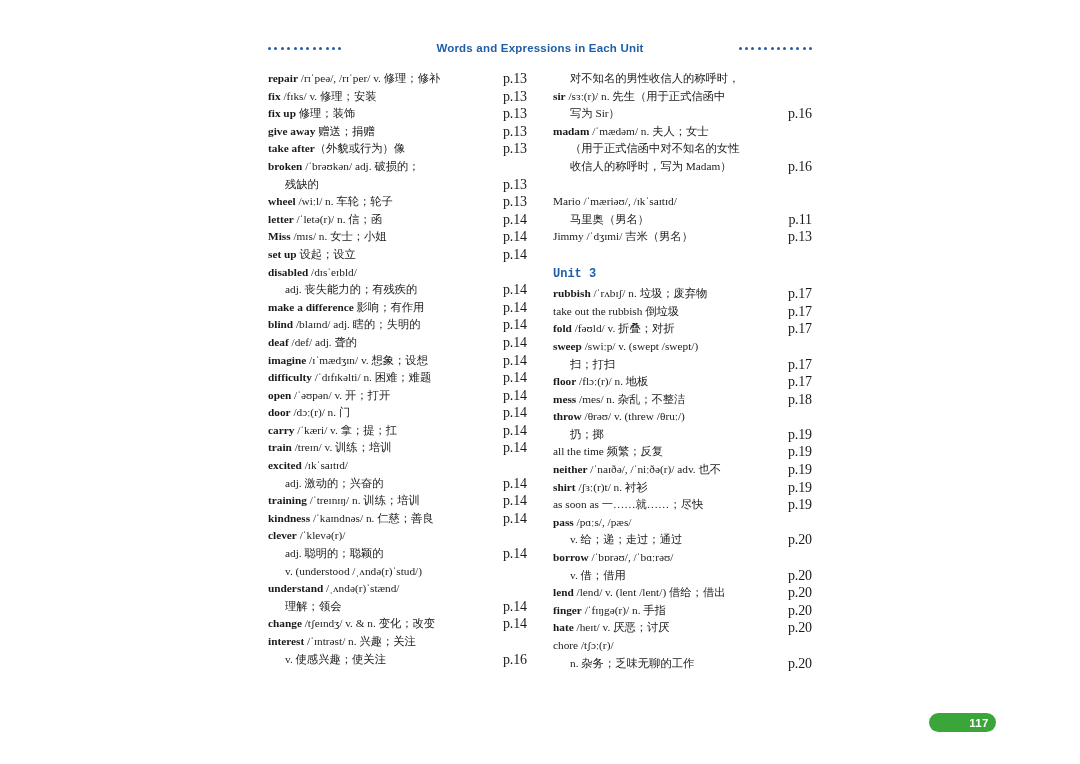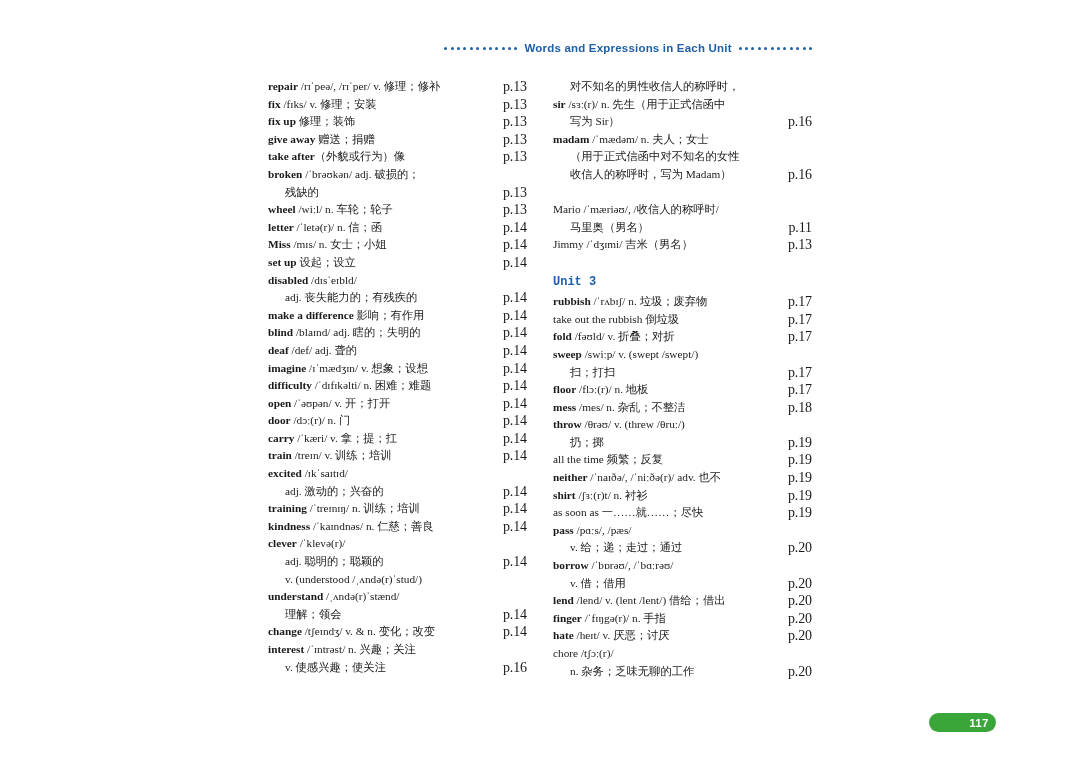--- a/index.html
+++ b/index.html
@@ -24,24 +24,24 @@
     position: absolute;
     left: 268px;
     top: 38px;
     width: 544px;
     height: 690px;
   }
   
   .header {
     display: flex;
     align-items: center;
-    justify-content: flex-end;
+    justify-content: space-between;
     gap: 4px;
     height: 20px;
-    margin-bottom: 20px;
+    margin-bottom: 12px;
   }
   .header-title {
     font-family: "Liberation Sans", sans-serif;
     font-weight: bold;
     font-size: 11.5px;
     color: #1f5fa8;
     letter-spacing: 0.2px;
     white-space: nowrap;
   }
   .dots {
@@ -194,21 +194,21 @@
           <div class="entry indent1"><span class="txt">v. 使感兴趣；使关注</span><span class="pg">p.16</span></div>
         </div>
       <div class="col" id="col-1">
           <div class="entry indent1"><span class="txt">对不知名的男性收信人的称呼时，</span></div>
           <div class="entry"><span class="txt"><span class="hw">sir</span> /sɜː(r)/ n. 先生（用于正式信函中</span></div>
           <div class="entry indent1"><span class="txt">写为 Sir）</span><span class="pg">p.16</span></div>
           <div class="entry"><span class="txt"><span class="hw">madam</span> /ˈmædəm/ n. 夫人；女士</span></div>
           <div class="entry indent1"><span class="txt">（用于正式信函中对不知名的女性</span></div>
           <div class="entry indent1"><span class="txt">收信人的称呼时，写为 Madam）</span><span class="pg">p.16</span></div>
           <div class="blank"></div>
-          <div class="entry"><span class="txt">Mario /ˈmæriəʊ/, /收信人的称呼时/</span></div>
+          <div class="entry"><span class="txt">Mario /ˈmæriəʊ/, /ɪkˈsaɪtɪd/</span></div>
           <div class="entry indent1"><span class="txt">马里奥（男名）</span><span class="pg">p.11</span></div>
           <div class="entry"><span class="txt">Jimmy /ˈdʒɪmi/ 吉米（男名）</span><span class="pg">p.13</span></div>
           <div class="blank"></div>
           <div class="unit-head">Unit 3</div>
           <div class="entry"><span class="txt"><span class="hw">rubbish</span> /ˈrʌbɪʃ/ n. 垃圾；废弃物</span><span class="pg">p.17</span></div>
           <div class="entry"><span class="txt">take out the rubbish 倒垃圾</span><span class="pg">p.17</span></div>
           <div class="entry"><span class="txt"><span class="hw">fold</span> /fəʊld/ v. 折叠；对折</span><span class="pg">p.17</span></div>
           <div class="entry"><span class="txt"><span class="hw">sweep</span> /swiːp/ v. (swept /swept/)</span></div>
           <div class="entry indent1"><span class="txt">扫；打扫</span><span class="pg">p.17</span></div>
           <div class="entry"><span class="txt"><span class="hw">floor</span> /flɔː(r)/ n. 地板</span><span class="pg">p.17</span></div>

